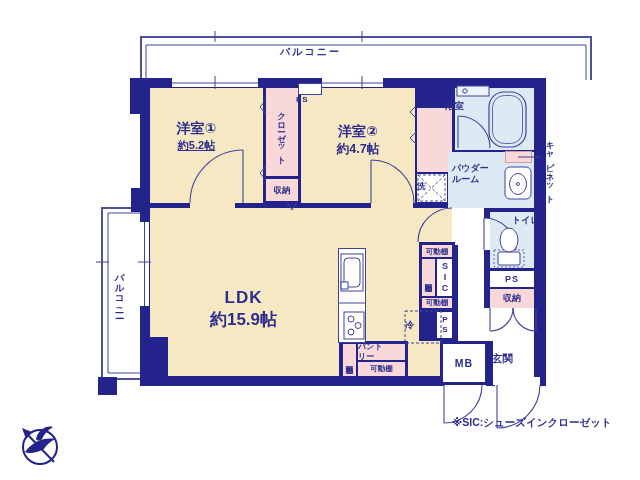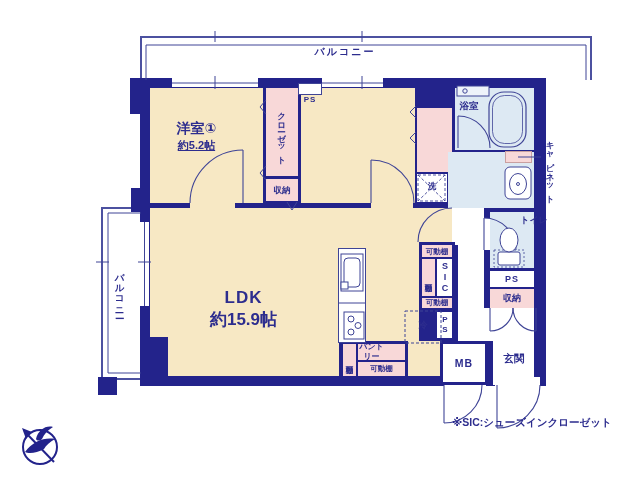--- a/index.html
+++ b/index.html
@@ -4,21 +4,21 @@
 <style>
   html,body{margin:0;padding:0;background:#ffffff;}
   #plan{position:relative;width:640px;height:480px;background:#ffffff;overflow:hidden;
         font-family:"Liberation Sans","DejaVu Sans",sans-serif;}
   .abs{position:absolute;box-sizing:border-box;}
   .wall{background:#23238b;}
   .cream{background:#f7e8c4;}
   .pink{background:#f8d8d8;}
   .wet{background:#dde9f3;}
   .white{background:#ffffff;}
-  .lbl{position:absolute;color:#2d2d8e;font-weight:bold;text-align:center;line-height:1.2;
+  .lbl{position:absolute;color:#2d2d8e;font-weight:bold;line-height:1.2;
        white-space:normal;box-sizing:border-box;}
   .cen{display:flex;align-items:center;justify-content:center;}
   .col{display:flex;flex-direction:column;align-items:center;justify-content:center;}
   .vert{writing-mode:vertical-rl;text-orientation:upright;letter-spacing:1px;}
   svg{position:absolute;left:0;top:0;}
 </style>
 </head>
 <body>
 
 <div id="plan">
@@ -182,34 +182,39 @@
 
   <div class="lbl" style="left:280px;top:46px;width:130px;height:14px;font-size:10px;letter-spacing:2px;">バルコニー</div>
   <div class="lbl cen" style="left:109px;top:248px;width:22px;height:84px;">
     <span class="vert" style="font-size:9.5px;">バルコニー</span>
   </div>
 
   <div class="lbl col" style="left:150px;top:110px;width:93px;height:52px;">
     <span style="font-size:14px;">洋室①</span>
     <span style="font-size:11px;margin-top:3px;text-decoration:underline;">約5.2帖</span>
   </div>
+  <div class="lbl col" style="left:301px;top:114px;width:114px;height:52px;">
+    <span style="font-size:14px;">洋室②</span>
+    <span style="font-size:12.5px;margin-top:3px;">約4.7帖</span>
+  </div>
   <div class="lbl col" style="left:156px;top:264px;width:175px;height:48px;margin-top:21px;">
     <span style="font-size:17px;letter-spacing:1px;">LDK</span>
     <span style="font-size:17px;margin-top:2px;">約15.9帖</span>
   </div>
 
   <div class="lbl cen" style="left:266px;top:94px;width:32px;height:78px;">
     <span class="vert" style="font-size:8.5px;">クローゼット</span>
   </div>
   <div class="lbl cen" style="left:266px;top:179px;width:32px;height:22px;font-size:8.5px;">収納</div>
   <div class="lbl" style="left:296px;top:95px;width:28px;height:10px;font-size:8px;letter-spacing:1px;">PS</div>
 
   <div class="lbl" style="left:417px;top:181px;width:30px;height:13px;font-size:8.5px;">洗</div>
 
   <div class="lbl" style="left:445px;top:100px;width:48px;height:13px;font-size:9.5px;">浴室</div>
+  <div class="lbl cen" style="left:452px;top:160px;width:44px;height:28px;font-size:9px;">パウダールーム</div>
   <div class="lbl cen" style="left:543px;top:124px;width:15px;height:86px;">
     <span class="vert" style="font-size:8.5px;">キャビネット</span>
   </div>
 
   <div class="lbl" style="left:512px;top:215px;width:44px;height:12px;font-size:9px;">トイレ</div>
   <div class="lbl cen" style="left:490px;top:271px;width:44px;height:16px;font-size:9px;letter-spacing:1px;">PS</div>
   <div class="lbl cen" style="left:490px;top:289px;width:44px;height:19px;font-size:9px;">収納</div>
 
   <div class="lbl" style="left:405px;top:320px;width:36px;height:13px;font-size:9px;">冷</div>
 

